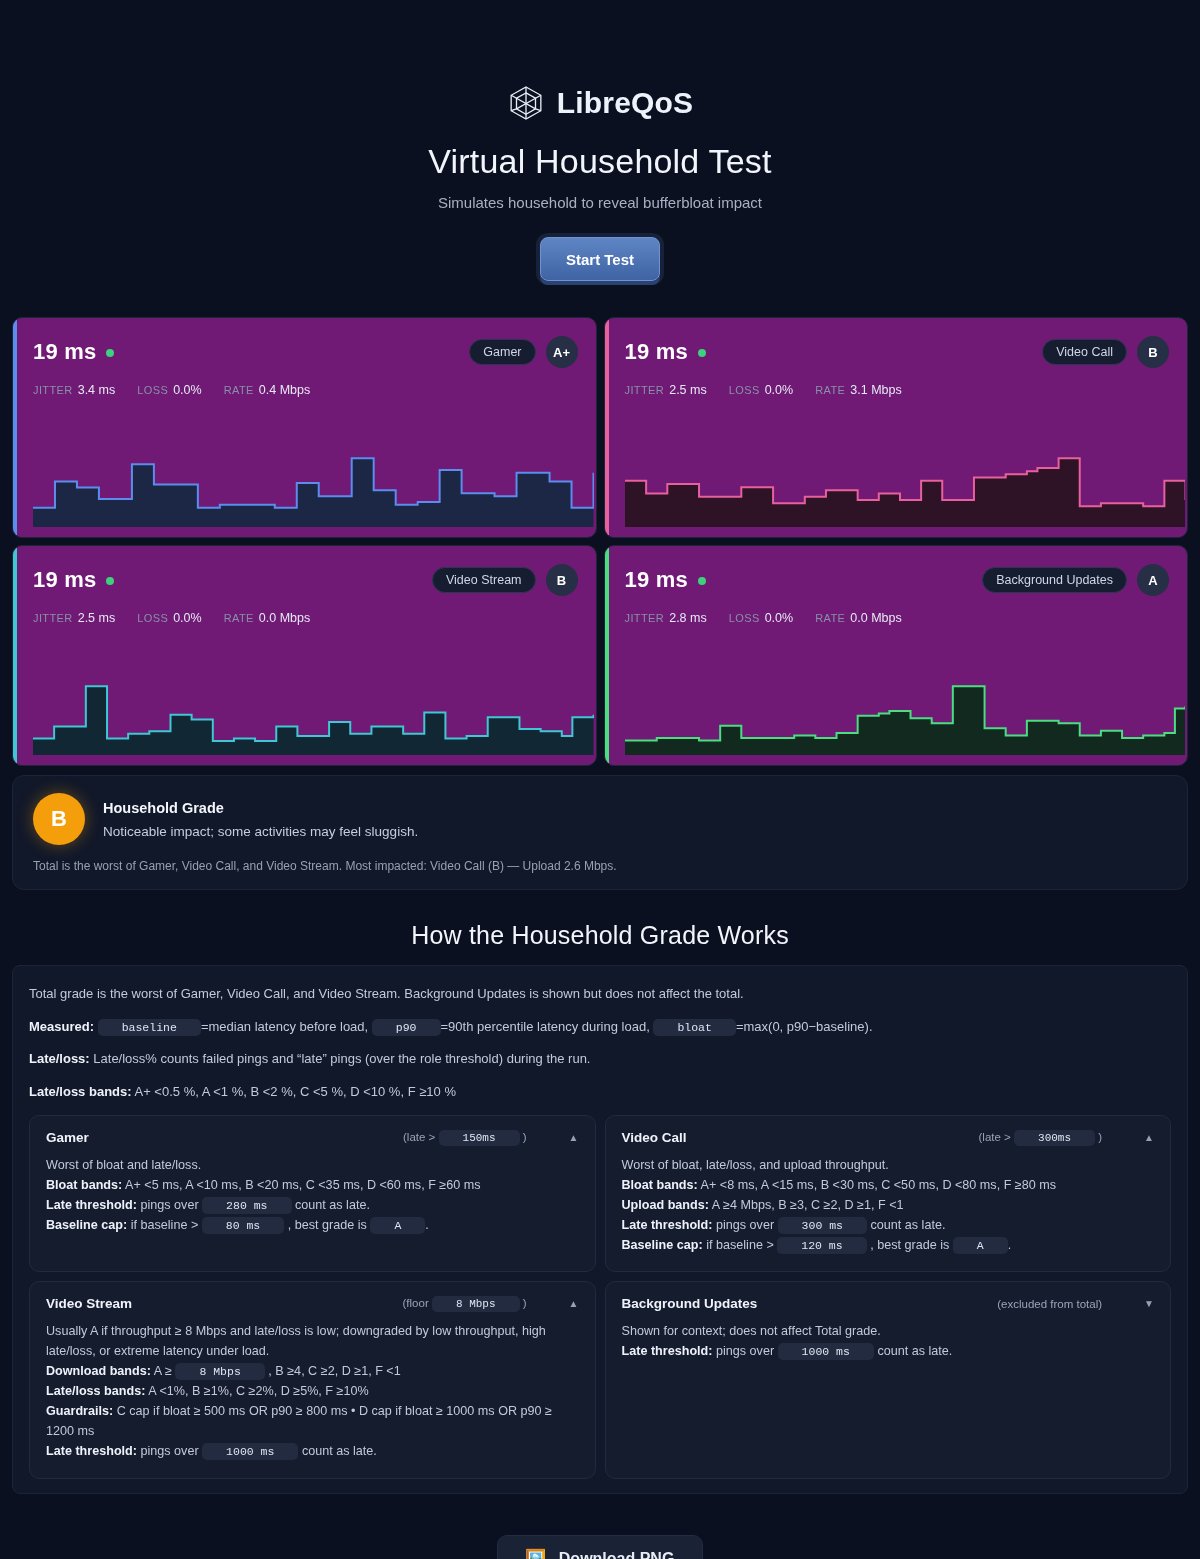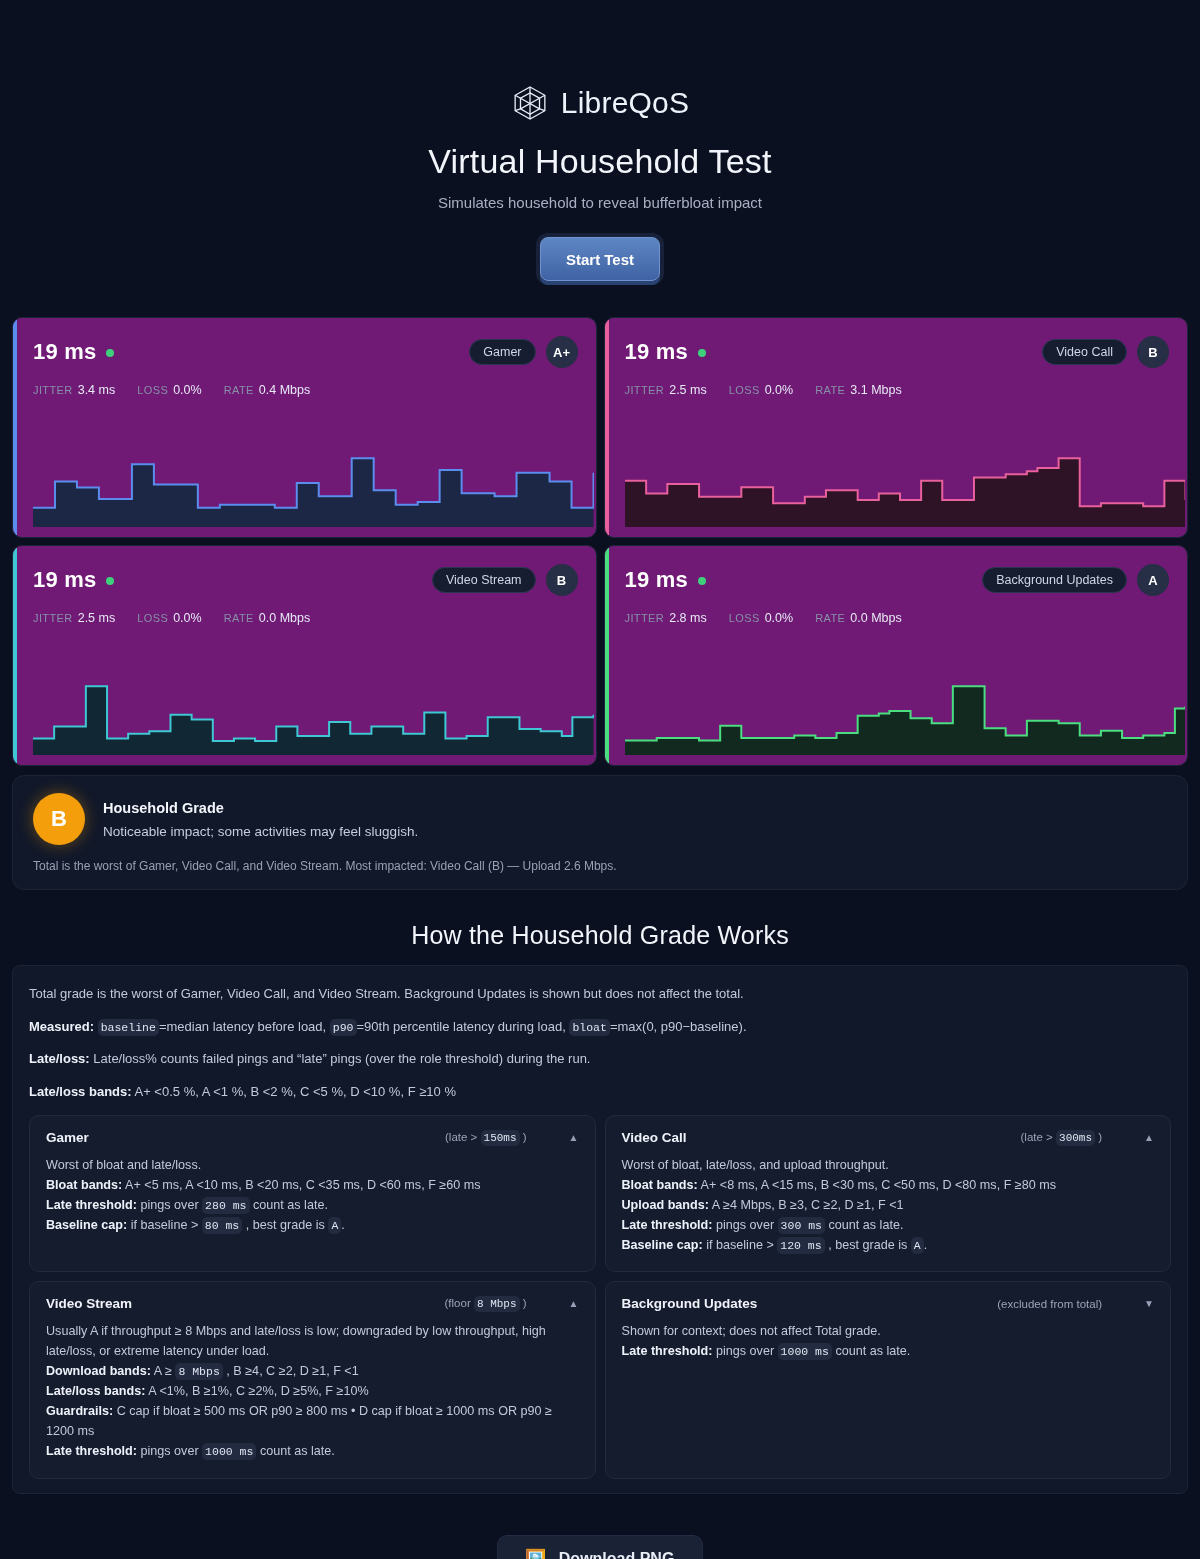--- a/index.html
+++ b/index.html
@@ -11,21 +11,21 @@
   }
   body { width: 1200px; min-height: 1559px; position: relative; }
 
   .page { width: 1200px; padding: 0 12px; }
 
   
   .hero { text-align: center; padding-top: 84px; }
   .brand { display: flex; align-items: center; justify-content: center; gap: 12px; }
   .brand-logo { width: 38px; height: 38px; display: block; }
   .brand-name {
-    font-size: 30px; letter-spacing: .2px; color: #eef2fa; font-weight: 400;
+    font-size: 30px; letter-spacing: .2px; color: #eef2fa; font-weight: 700;
   }
   .hero h1 {
     margin-top: 20px; font-size: 34px; font-weight: 400; color: #f2f5fb; letter-spacing: .2px;
   }
   .hero .sub { margin-top: 13px; font-size: 15px; color: #a8b0c2; }
 
   .start-wrap { margin-top: 26px; display: flex; justify-content: center; align-items: center; }
   .start-btn {
     width: 120px; height: 44px; border-radius: 8px;
     background: linear-gradient(180deg,#5f86c4 0%, #3f63a4 100%);
@@ -97,21 +97,21 @@
   .hiw {
     margin-top: 15px; border-radius: 8px; background: #111829;
     border: 1px solid #1c2437; padding: 18px 16px 14px 16px;
   }
   .hiw p { font-size: 13px; color: #c2cada; line-height: 1.5; margin-bottom: 13px; }
   .hiw p:last-of-type { margin-bottom: 14px; }
   .hiw b, .panel b { color: #eef2fa; }
   code {
     font-family: "Liberation Mono", monospace; font-size: 11.5px;
     background: #222b40; color: #dfe5f2; border-radius: 5px;
-    padding: 2px 3px; white-space: nowrap;
+    padding: 2px 24px; white-space: nowrap;
   }
 
   .panels { display: grid; grid-template-columns: 1fr 1fr; gap: 9px; }
   .panel {
     border-radius: 10px; background: #151c2e; border: 1px solid #212a40;
     padding: 14px 16px 16px 16px;
   }
   .panel-head { display: flex; align-items: center; }
   .panel-name { font-size: 13.5px; font-weight: bold; color: #f0f3fa; }
   .panel-meta { font-size: 11.5px; color: #9aa3b8; margin-left: auto; margin-right: 0; }

